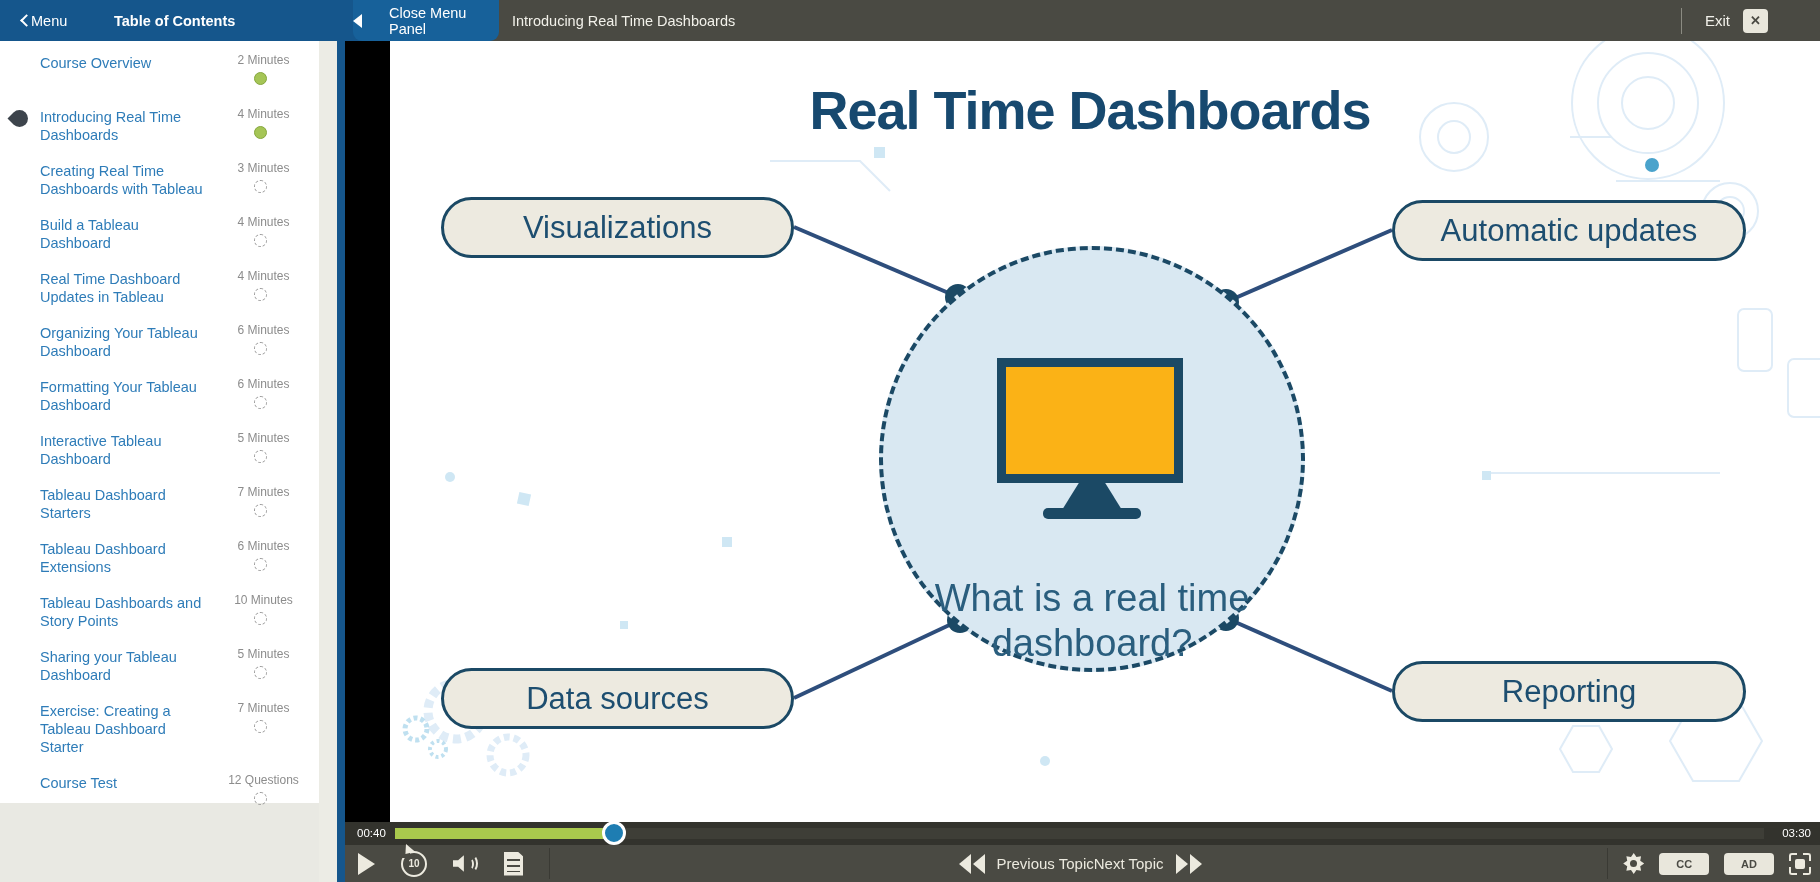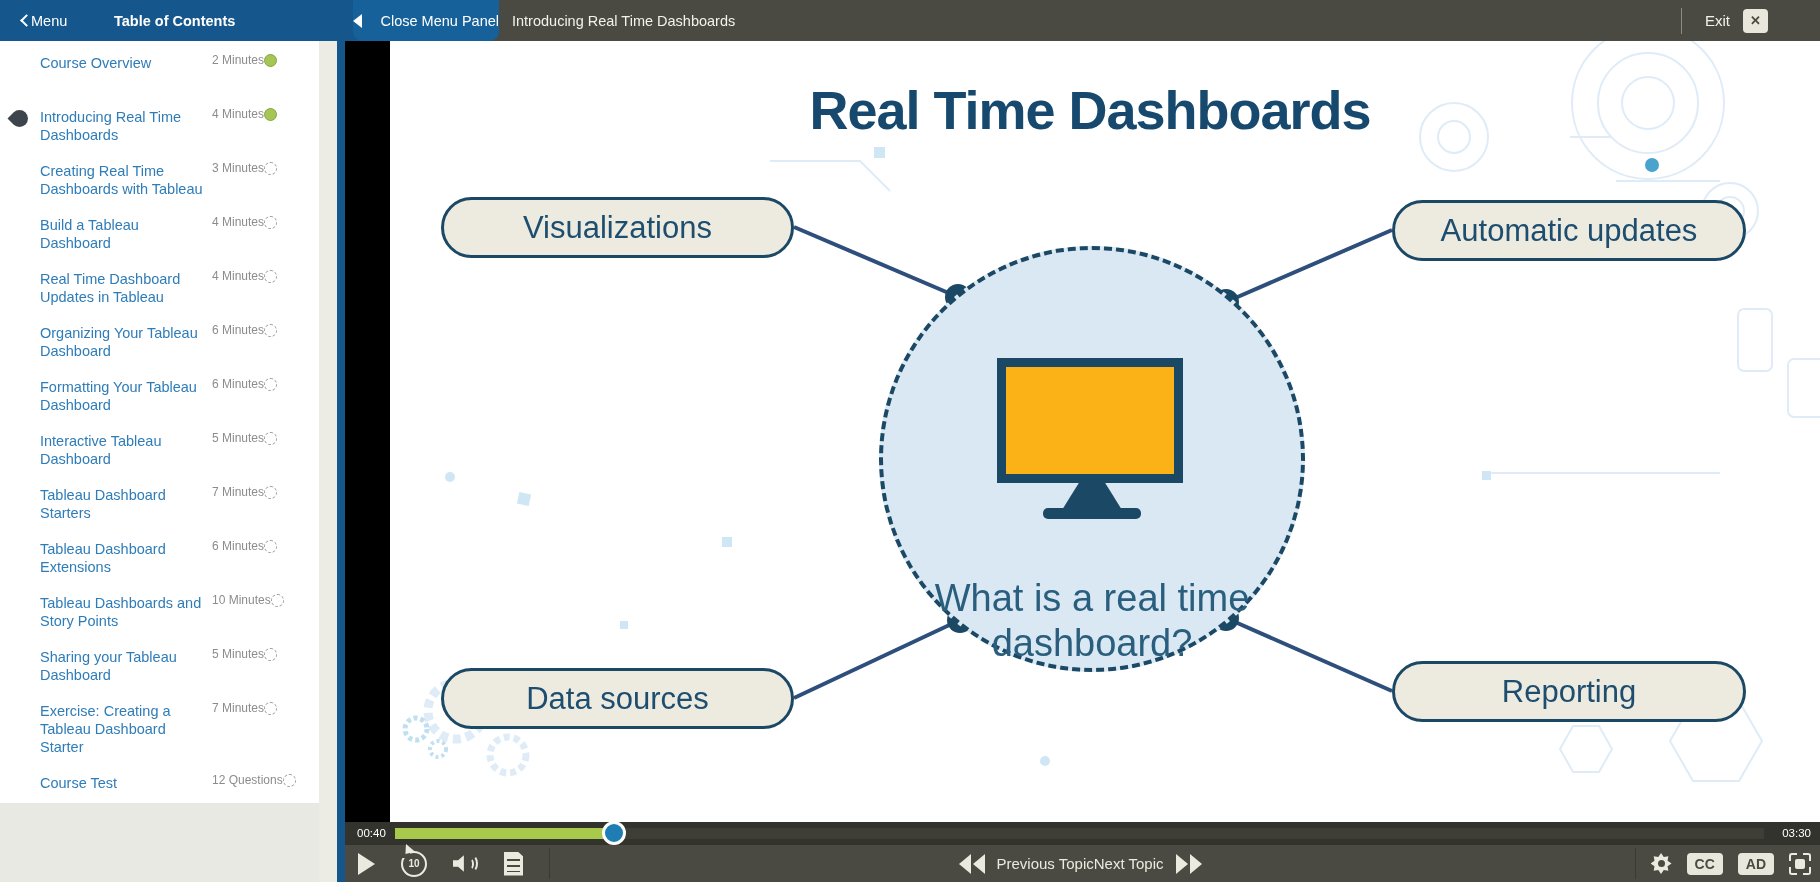--- a/index.html
+++ b/index.html
@@ -4,21 +4,21 @@
 <style>
   * { margin:0; padding:0; box-sizing:border-box; }
   html,body { width:1820px; height:882px; background:#000; overflow:hidden;
               font-family:"Liberation Sans","DejaVu Sans",sans-serif; }
   #app { position:relative; width:1820px; height:882px; }
 
   
   #topbar { position:absolute; left:0; top:0; width:1820px; height:41px; background:#4a4a43; z-index:30; }
   #topbar-blue { position:absolute; left:0; top:0; width:366px; height:41px; background:#15568c; }
   #close-panel-tab { position:absolute; left:353px; top:0; width:146px; height:41px; background:#17619a;
-      border-radius:0 0 9px 9px; display:flex; align-items:center; justify-content:space-between; gap:9px;
+      border-radius:0 0 9px 9px; display:flex; align-items:center; justify-content:flex-start; gap:27px;
       color:#fff; font-size:14.5px; cursor:pointer; }
   #menu-btn { position:absolute; left:22px; top:0; height:41px; display:flex; align-items:center; gap:0;
       color:#fff; font-size:14.5px; cursor:pointer; }
   .chev-left { width:9px; height:9px; border-left:2.5px solid #fff; border-bottom:2.5px solid #fff;
       transform:rotate(45deg); display:inline-block; }
   #toc-heading { position:absolute; left:114px; top:0; height:41px; display:flex; align-items:center;
       color:#fff; font-size:14.5px; font-weight:bold; }
   .tri-left { width:0; height:0; border-top:7px solid transparent; border-bottom:7px solid transparent;
       border-right:9px solid #fff; display:inline-block; }
   #lesson-title { position:absolute; left:512px; top:0; height:41px; display:flex; align-items:center;
@@ -33,21 +33,21 @@
   #sidebar { position:absolute; left:0; top:41px; width:337px; height:841px; background:#fff; z-index:20; }
   #sidebar-bottom { position:absolute; left:0; top:762px; width:337px; height:79px; background:#e9e9e3; }
   #scroll-track { position:absolute; right:0; top:0; width:18px; height:841px; background:#ecece5; }
   #toc-list { position:absolute; left:0; top:4px; width:319px; }
   .toc-row { position:relative; display:flex; align-items:flex-start; min-height:54px; padding:9px 4px 9px 0;
       cursor:pointer; }
   .toc-row .ptr { position:absolute; left:11px; top:11px; width:17px; height:17px; background:#3d444c;
       border-radius:0 50% 50% 50%; transform:rotate(-45deg); visibility:hidden; }
   .toc-row.current .ptr { visibility:visible; }
   .toc-label { width:212px; padding-left:40px; color:#2e7cb8; font-size:14.5px; line-height:18px; }
-  .toc-right { flex:1; display:flex; align-items:flex-start; }
+  .toc-right { flex:1; display:flex; flex-direction:column; align-items:center; }
   .toc-time { color:#8c8c8c; font-size:12px; line-height:13px; margin-bottom:5px; }
   .dot { width:13px; height:13px; border-radius:50%; margin-right:7px; }
   .dot.complete { background:#a5c556; border:1px solid #86a73e; }
   .dot.incomplete { background:transparent; border:1.5px dashed #9a9a9a; }
 
   
   #blue-divider { position:absolute; left:337px; top:41px; width:8px; height:841px; background:#15568c; z-index:21; }
   #letterbox { position:absolute; left:345px; top:41px; width:45px; height:781px; background:#000; }
   #stage { position:absolute; left:390px; top:41px; width:1430px; height:781px; background:#fff; overflow:hidden; cursor:pointer; }
 
@@ -110,22 +110,22 @@
   .nav-btn { display:flex; align-items:center; gap:12px; color:#eceadf; font-size:15px; cursor:pointer; }
   .dtri { display:flex; }
   .dtri span { width:0; height:0; border-top:10px solid transparent; border-bottom:10px solid transparent; }
   .dtri.left span { border-right:12px solid #eceadf; margin-left:2px; }
   .dtri.right span { border-left:12px solid #eceadf; margin-right:2px; }
   .ctl-right { position:absolute; right:9px; top:0; height:37px; display:flex; align-items:center; gap:15px; }
   .gear { position:relative; width:21px; height:21px; background:#eceadf; cursor:pointer;
       clip-path:polygon(100% 50%,81% 63%,85% 85%,63% 81%,50% 100%,37% 81%,15% 85%,19% 63%,0% 50%,19% 37%,15% 15%,37% 19%,50% 0%,63% 19%,85% 15%,81% 37%); }
   .gear::after { content:''; position:absolute; left:7px; top:7px; width:7px; height:7px; background:#4a4a43;
       border-radius:50%; }
-  .badge { min-width:27px; height:22px; padding:0 8px; background:#e9e7dc; border-radius:4px; color:#4a4a43;
-      font-size:14px; font-weight:bold; display:flex; align-items:center; justify-content:center; cursor:pointer; }
+  .badge { min-width:27px; height:22px; padding:0 17px; background:#e9e7dc; border-radius:4px; color:#4a4a43;
+      font-size:11px; font-weight:bold; display:flex; align-items:center; justify-content:center; cursor:pointer; }
   .fs { position:relative; width:22px; height:22px; cursor:pointer; }
   .fs .sq { position:absolute; inset:6px; background:#eceadf; border-radius:2px; }
   .fs i { position:absolute; width:8px; height:8px; border:2.5px solid #eceadf; }
   .fs i.tl { top:0; left:0; border-right:0; border-bottom:0; border-top-left-radius:3px; }
   .fs i.tr { top:0; right:0; border-left:0; border-bottom:0; border-top-right-radius:3px; }
   .fs i.bl { bottom:0; left:0; border-right:0; border-top:0; border-bottom-left-radius:3px; }
   .fs i.br { bottom:0; right:0; border-left:0; border-top:0; border-bottom-right-radius:3px; }
 </style>
 </head>
 <body>

